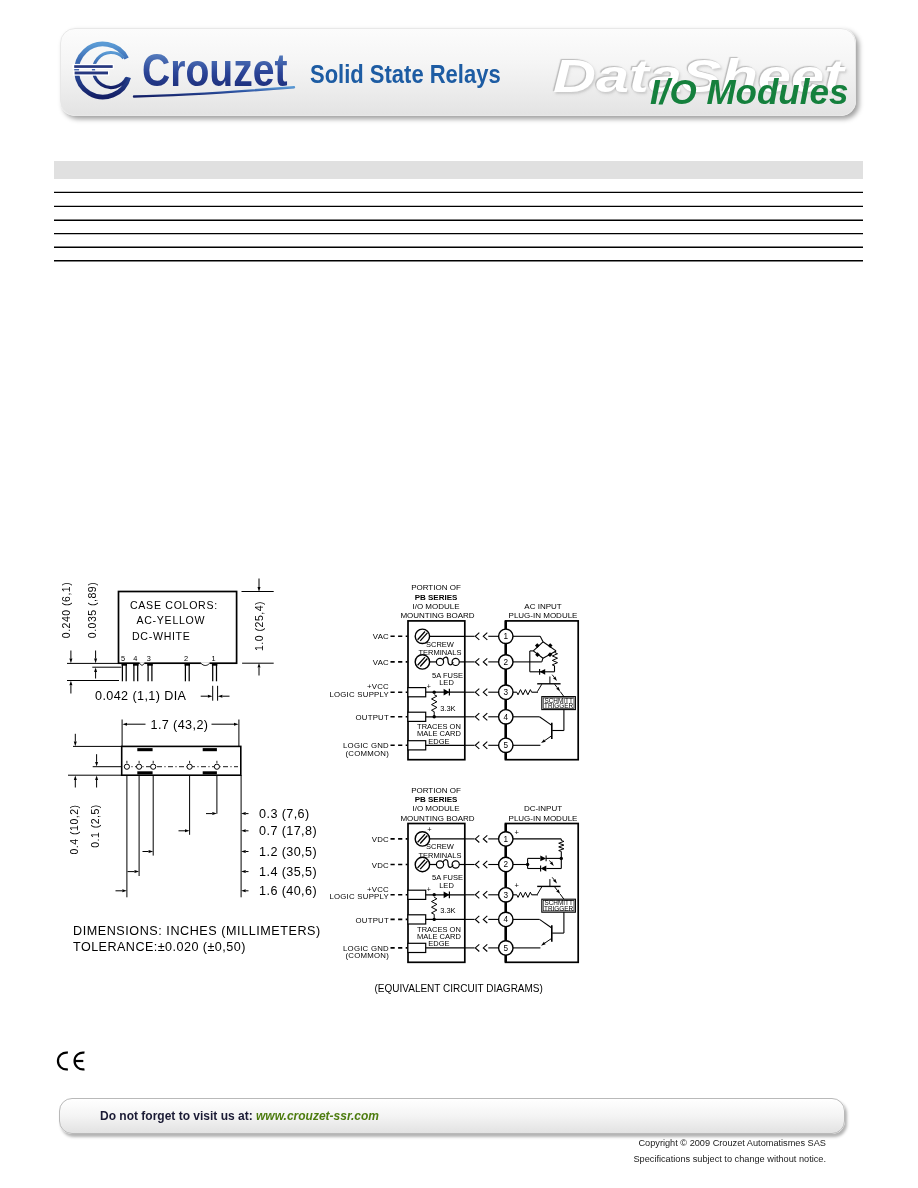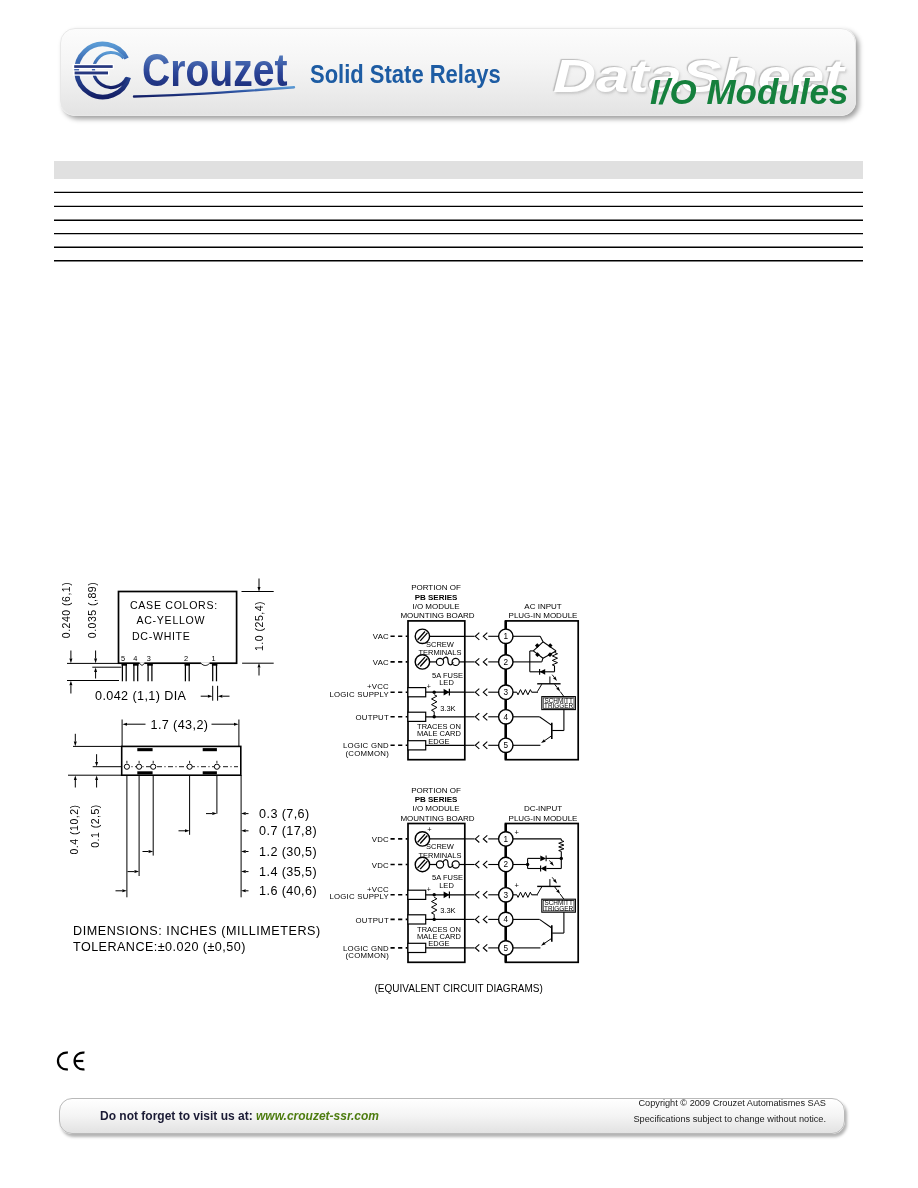--- a/index.html
+++ b/index.html
@@ -638,15 +638,15 @@
 <line x1="74.5" y1="1061.0" x2="83.3" y2="1061.0" stroke="#000" stroke-width="2.2"></line>
 </g>
 </svg>
 
 <div class="abs" style="left:59px; top:1098px; width:784px; height:34px; border-radius:13px;
      background:linear-gradient(180deg,#ffffff 0%,#f4f4f4 50%,#e2e2e2 100%);
      border:1px solid #b9b9b9; box-shadow:2px 3px 3px rgba(0,0,0,0.3);"></div>
 
 <div class="abs" style="left:100px; top:1109px; font-size:12px; font-weight:bold; color:#1b1b35;">Do not forget to visit us at: <span style="color:#4d7c0f; font-style:italic;">www.crouzet-ssr.com</span></div>
 
-<div class="abs" style="left:526px; top:1096px; width:300px; text-align:right; font-size:9.2px; color:#1a1a1a; line-height:15.6px;">Copyright © 2009 Crouzet Automatismes SAS<br>Specifications subject to change without notice.</div>
+<div class="abs" style="left:526px; top:1136px; width:300px; text-align:right; font-size:9.2px; color:#1a1a1a; line-height:15.6px;">Copyright © 2009 Crouzet Automatismes SAS<br>Specifications subject to change without notice.</div>
 
 </div>
 
 </body></html>

